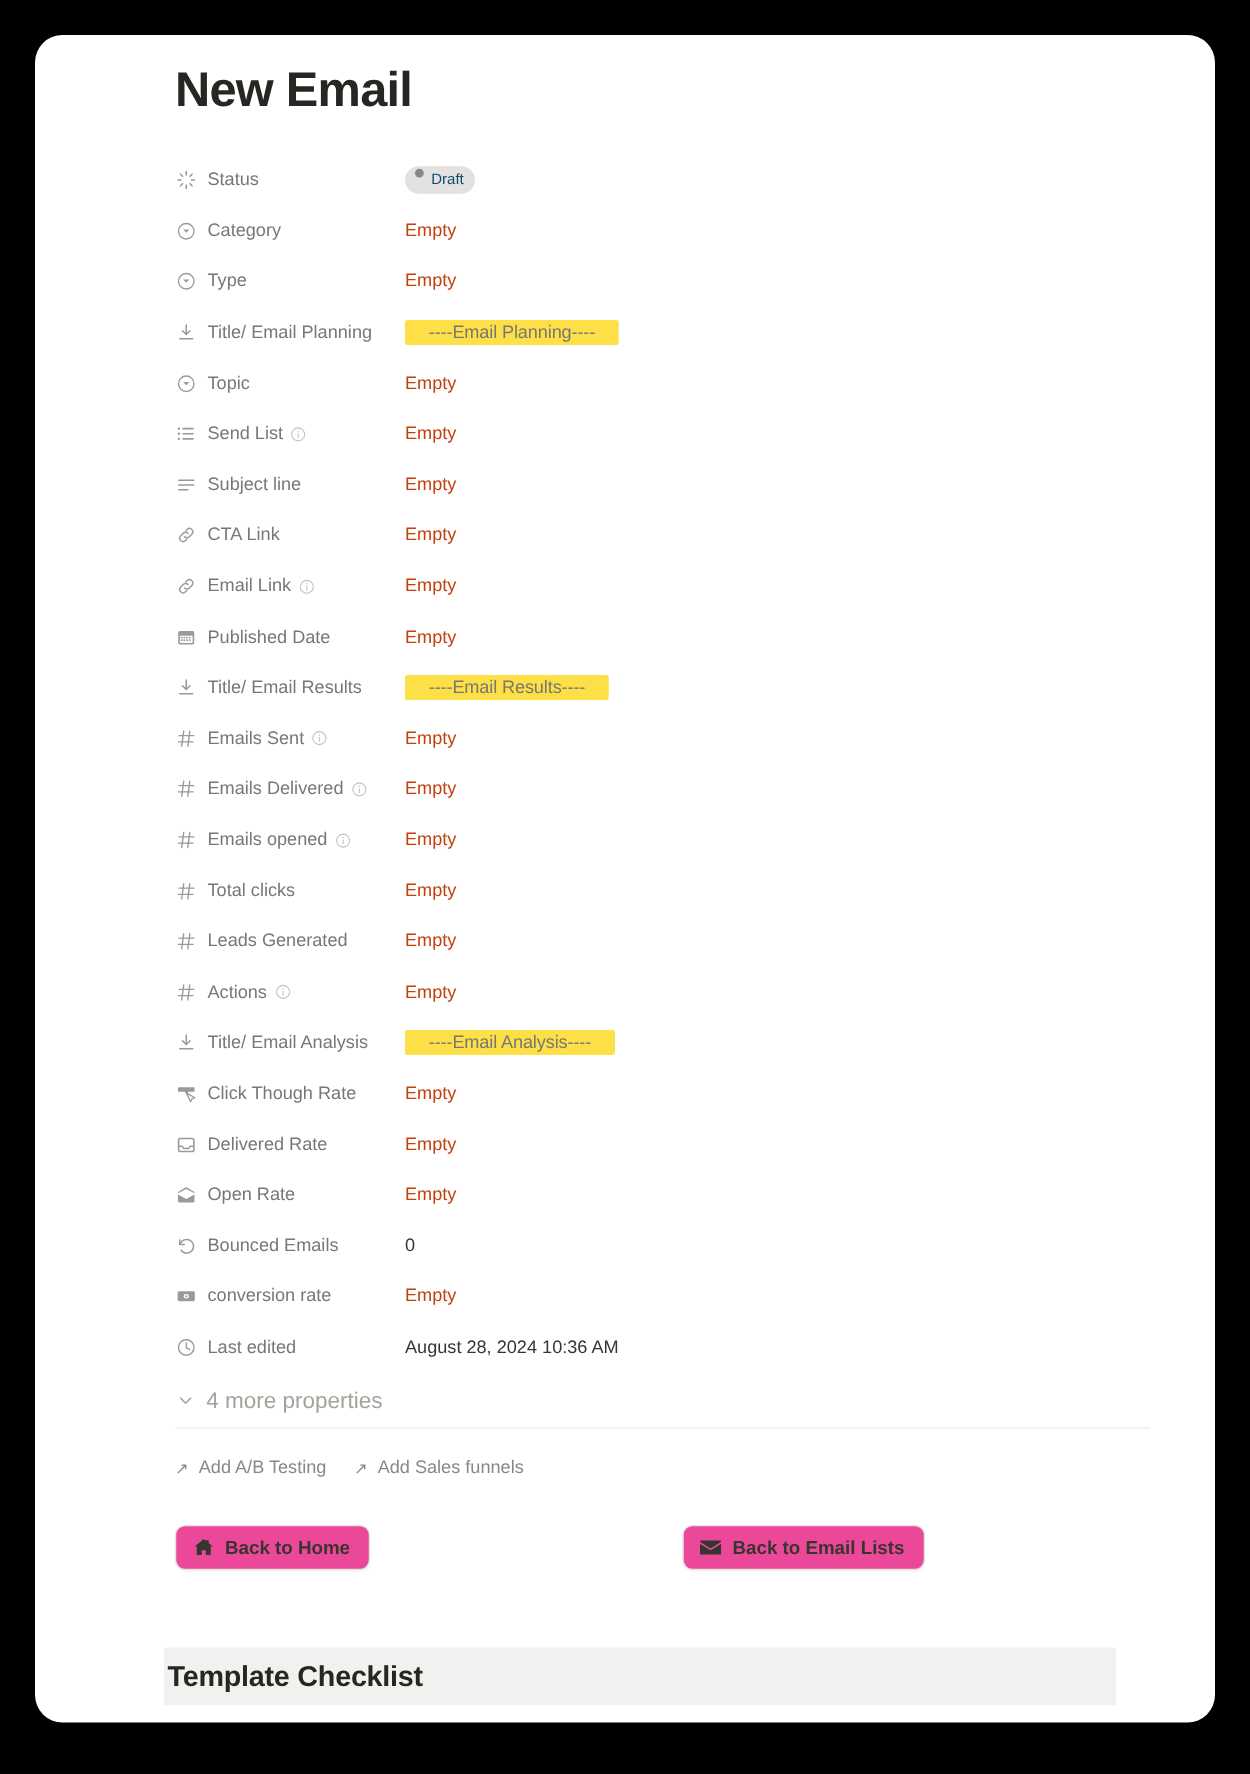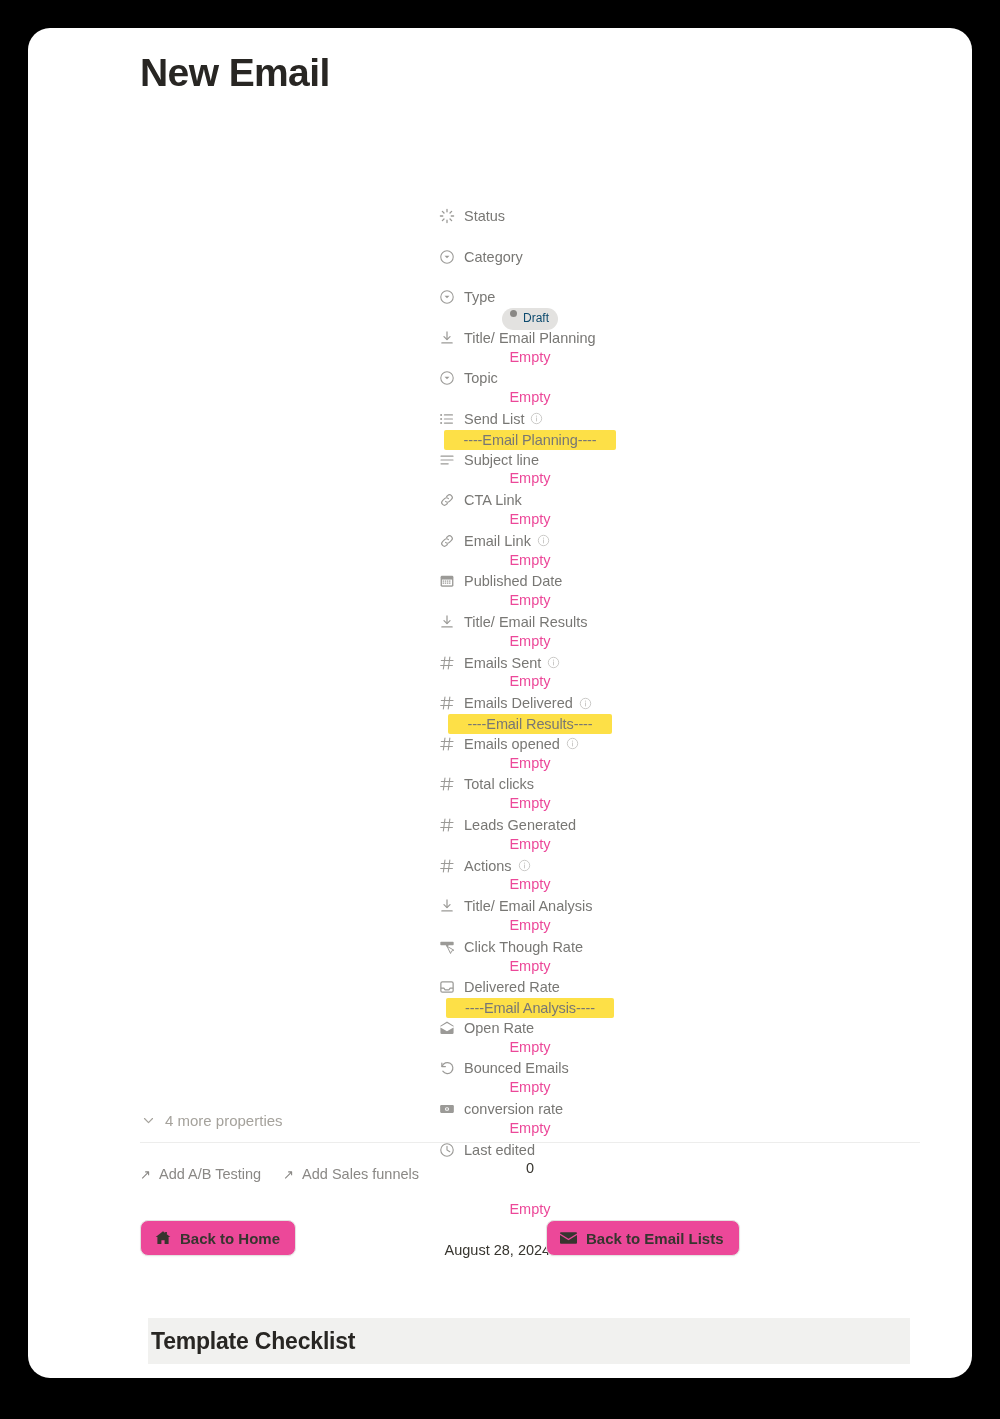--- a/index.html
+++ b/index.html
@@ -57,21 +57,20 @@
   .props {
     position: absolute;
     left: 112px;
     top: 96px;
     width: 780px;
   }
   .prop-row {
     display: flex;
     align-items: center;
     height: 40.6px;
-    flex-direction: column;
   }
   .prop-label {
     display: flex;
     align-items: center;
     width: 184px;
     flex: 0 0 184px;
     color: #787774;
     font-size: 14.5px;
   }
   .prop-icon {
@@ -93,21 +92,21 @@
     flex: 0 0 13px;
     color: #c3c2bf;
   }
   .info-icon svg { display: block; }
 
   .prop-value {
     font-size: 14.5px;
     color: #37352f;
     white-space: nowrap;
   }
-  .prop-value.empty { color: #ec4899; }
+  .prop-value.empty { color: #c2410c; }
   .prop-value.highlight {
     background: #fde047;
     color: #787774;
     padding: 2px 19px;
     border-radius: 2px;
     letter-spacing: -0.1px;
   }
 
   
   .status-pill {
@@ -127,21 +126,21 @@
     background: #8a8885;
     margin-right: 6px;
   }
 
   
   .more-props {
     display: flex;
     align-items: center;
     height: 40px;
     color: #a5a29c;
-    font-size: 15px;
+    font-size: 18px;
     margin-top: 2px;
   }
   .more-props .chev {
     width: 16px;
     height: 16px;
     margin-right: 9px;
     color: #a5a29c;
     display: flex;
     align-items: center;
     justify-content: center;
@@ -214,21 +213,21 @@
     align-items: center;
     justify-content: center;
     color: #37352f;
   }
   .btn-home { left: 0px; }
   .btn-lists { left: 406px; }
 
   
   .checklist-band {
     position: absolute;
-    left: 120px;
+    left: 103px;
     top: 1290px;
     width: 762px;
     height: 46px;
     background: #f1f1ef;
     display: flex;
     align-items: center;
   }
   .checklist-title {
     font-size: 23px;
     font-weight: bold;

